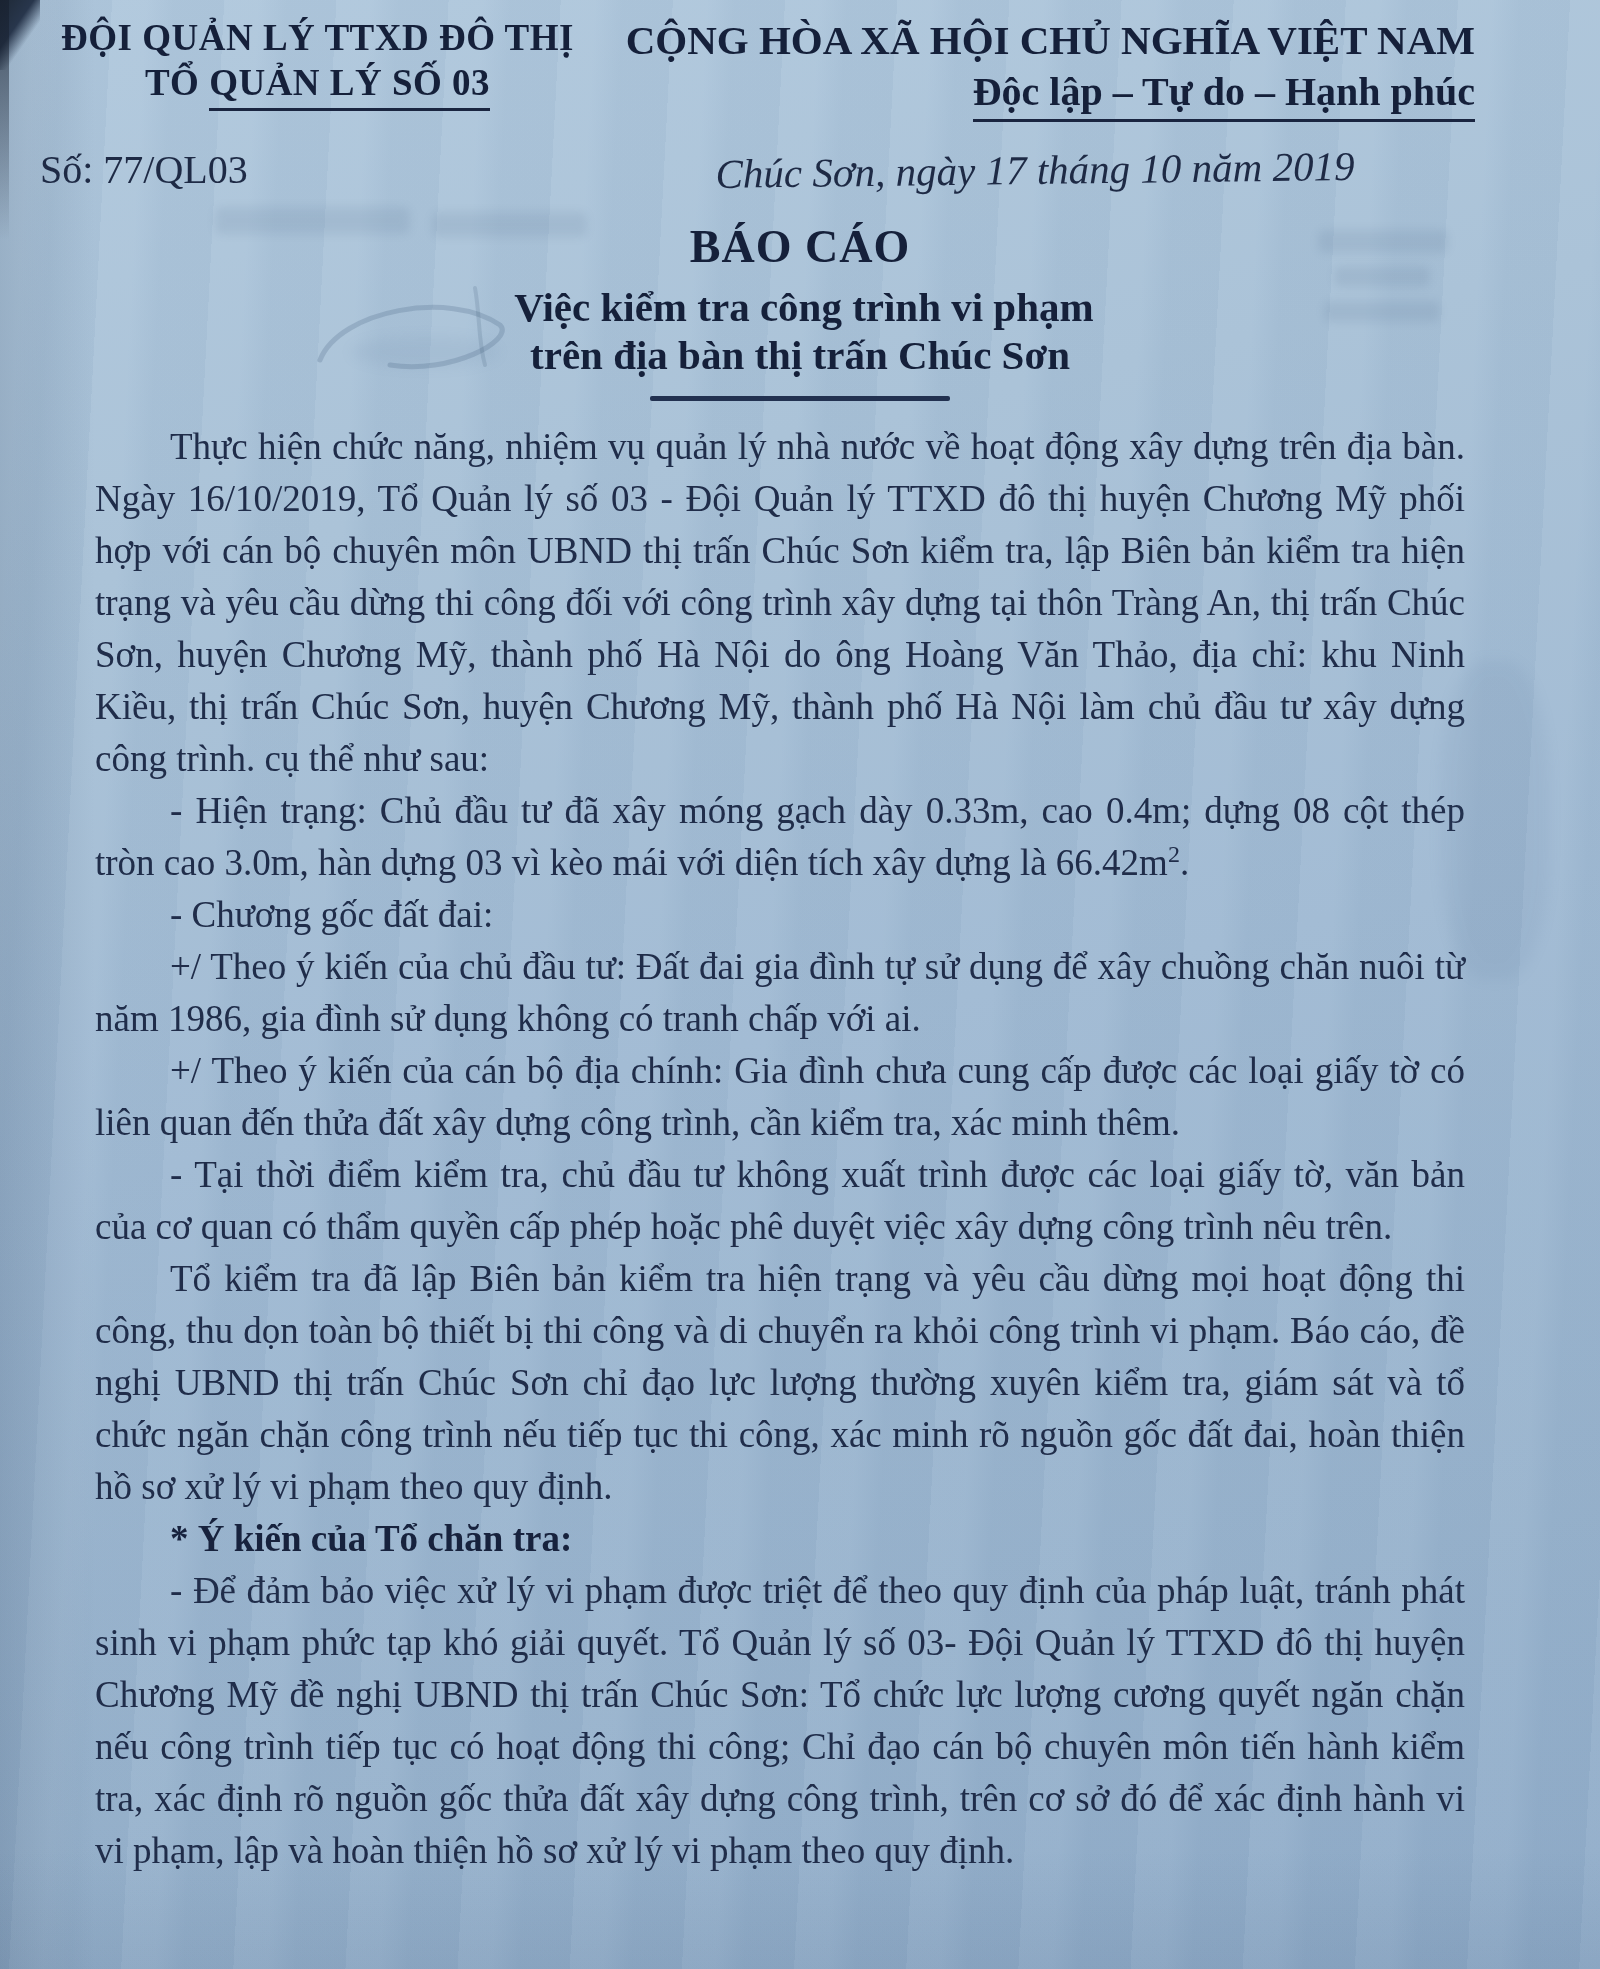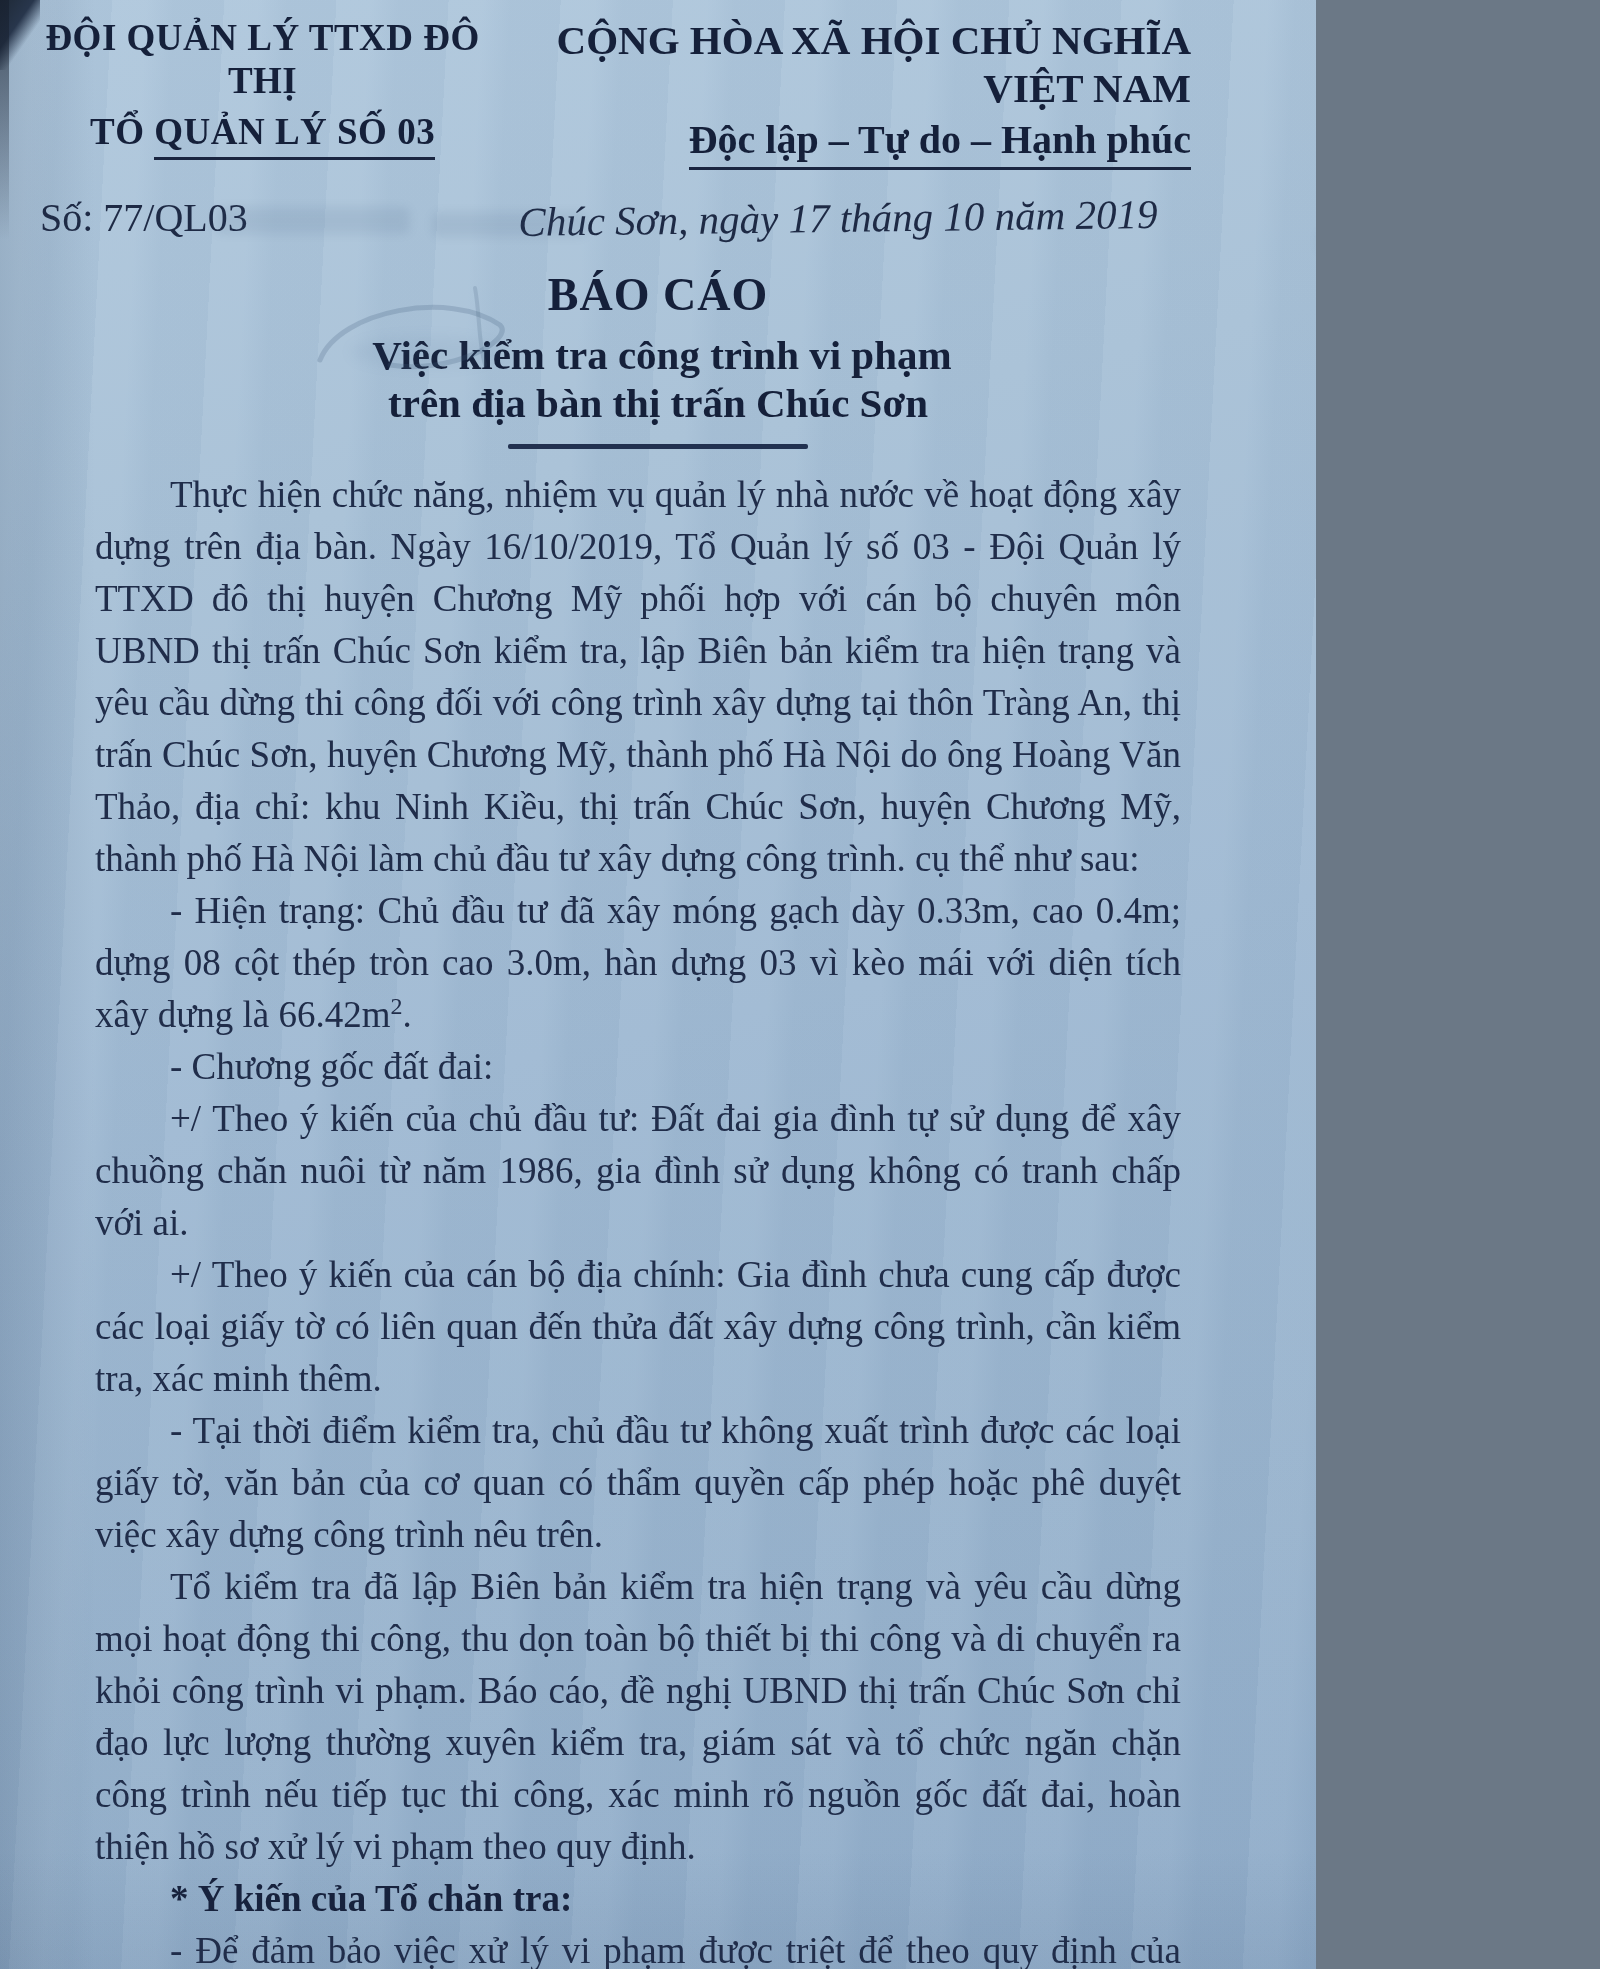--- a/index.html
+++ b/index.html
@@ -1,18 +1,18 @@
 <!DOCTYPE html>
 <html lang="vi"><head>
 <meta charset="utf-8">
 <style>
   html,body{margin:0;padding:0;background:#6b7886;}
   .page{
     position:relative;
-    width:1316px;height:1969px;
+    width:1600px;height:1969px;
     overflow:hidden;
     font-family:"Liberation Serif","DejaVu Serif",serif;
     color:#1e2a45;
     background:linear-gradient(168deg,#b0c8dd 0%,#a8c1d7 26%,#a0bad3 52%,#98b3cd 80%,#90acc9 100%);
   }
   .streaks{
     position:absolute;inset:0;pointer-events:none;
     background:repeating-linear-gradient(93deg,rgba(255,255,255,0.035) 0 34px,rgba(30,55,90,0.028) 62px 112px);
   }
   .left-shade{
@@ -31,21 +31,21 @@
     position:absolute;top:0;left:0;width:9px;height:240px;pointer-events:none;
     background:linear-gradient(180deg,rgba(24,33,48,0.7),rgba(24,33,48,0));
   }
   .content{position:absolute;inset:0;padding-top:16px;}
 
   
   .header{display:flex;}
   .header-left{width:555px;margin-left:40px;text-align:center;color:#15203a;}
   .header-right{width:880px;margin-left:auto;margin-right:125px;text-align:right;color:#15203a;}
   .hl1{font-size:37px;font-weight:bold;letter-spacing:.5px;}
-  .hl2{font-size:37px;font-weight:bold;margin-top:8px;letter-spacing:.5px;}
+  .hl2{font-size:37px;font-weight:bold;margin-top:2px;letter-spacing:.5px;}
   .hr1{font-size:41px;font-weight:bold;}
   .hr2{font-size:40px;font-weight:bold;margin-top:4px;}
   .u-span{display:inline-block;border-bottom:3px solid #1a2540;padding-bottom:4px;}
   .header-row2{display:flex;margin-top:24px;}
   .doc-number{width:555px;margin-left:40px;font-size:40px;}
   .date-line{width:880px;margin-left:auto;margin-right:125px;text-align:center;
              font-size:41px;font-style:italic;transform:rotate(-0.7deg);}
 
   
   .title{ text-align:center;margin-top:26px;color:#15203a;}

